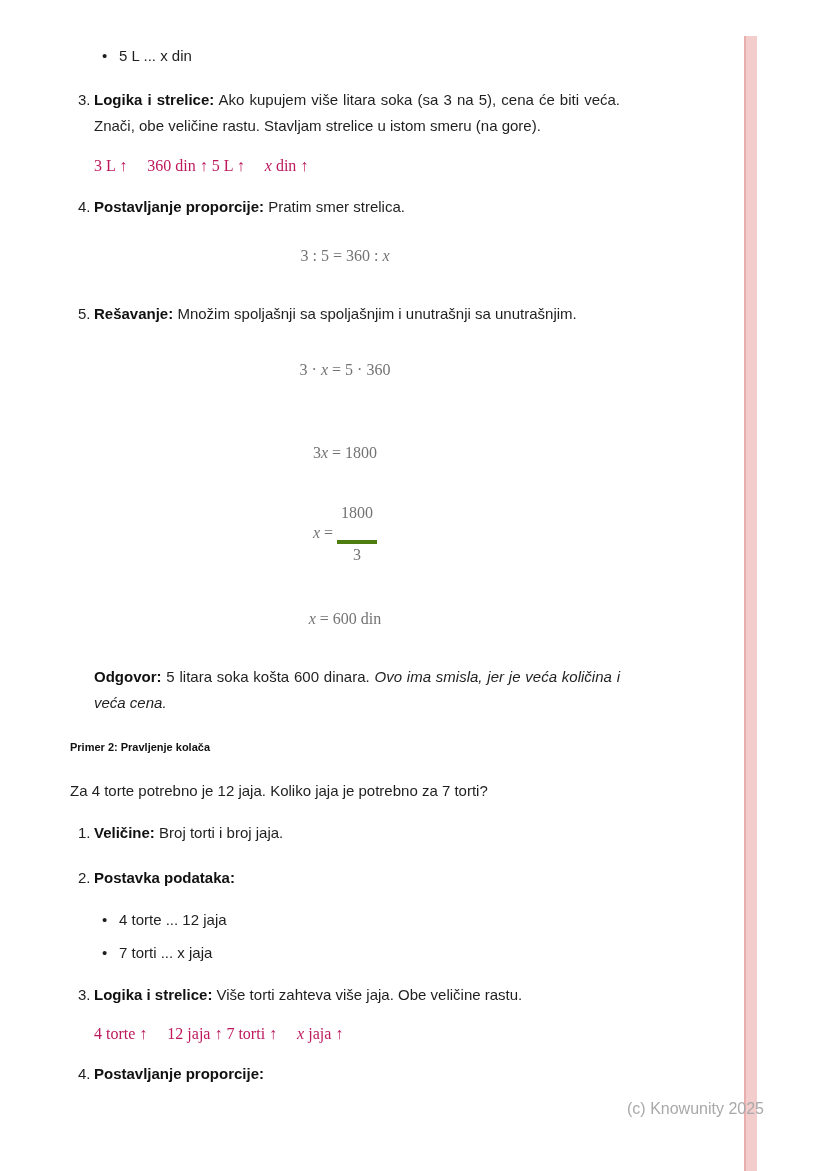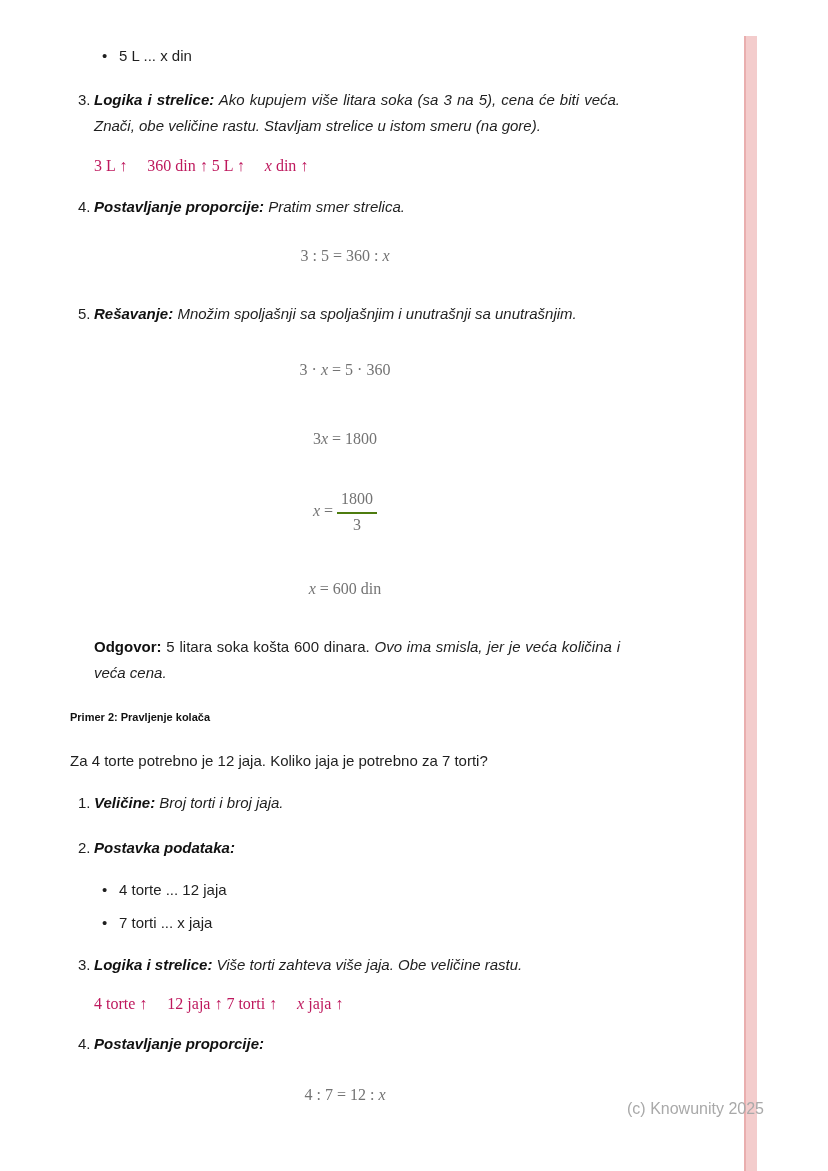--- a/index.html
+++ b/index.html
@@ -15,46 +15,46 @@
     position:absolute; top:36px; bottom:0; left:744px; width:13px;
     background:#f3cccc; border-left:2px solid #e9aeae; z-index:1;
   }
 
   ul.blt { list-style:none; margin-top:6px; }
   ul.blt li { position:relative; padding-left:49px; line-height:23px; }
   ul.blt li::before { content:"•"; position:absolute; left:32px; top:0; color:#1f1f1f; }
 
   .num-item { display:flex; padding-left:8px; }
   .num { flex:0 0 16px; line-height:26px; }
-  .item-body { flex:1; text-align:justify; line-height:26px;font-style:italic; }
+  .item-body { flex:1; text-align:justify; line-height:26px; }
   strong { font-weight:700; color:#111111; }
 
   .arrow-line { font-family:"Liberation Serif", serif; font-size:16px; color:#be185d; margin-left:24px; line-height:22px; }
   .arrow-line .gap { margin-left:20px; }
   .mvar { font-style:italic; }
 
   .math-line { font-family:"Liberation Serif", serif; font-size:16px; color:#737373; text-align:center; line-height:20px; }
   .frac { display:inline-flex; flex-direction:column; align-items:center; vertical-align:middle; line-height:20px; }
-  .frac .fnum { padding:0 4px 3px; border-bottom:2px solid #4d7c0f; }
+  .frac .fnum { padding:0 4px 17px; border-bottom:4px solid #4d7c0f; }
   .frac .fden { padding-top:1px; }
 
   .answer { padding-left:24px; text-align:justify; line-height:26px; }
   .ital { font-style:italic; }
   .heading { font-weight:700; font-size:11px; color:#111111; line-height:23px; }
   .intro { line-height:23px; }
 
   .watermark { position:absolute; top:1100px; right:42px; font-size:16px; color:#a9a9a9; z-index:2; }
 
   .mt-step3 { margin-top:20px; }
   .mt-arrows1 { margin-top:16px; }
   .mt-step4 { margin-top:17px; }
   .eq1 { margin-top:26px; }
   .mt-step5 { margin-top:35px; }
   .eq2 { margin-top:33px; }
-  .eq3 { margin-top:49px; }
+  .eq3 { margin-top:63px; }
   .eq4 { margin-top:40px; }
   .eq5 { margin-top:44px; }
   .mt-answer { margin-top:35px; }
   .mt-heading { margin-top:20px; }
   .mt-intro { margin-top:20px; }
   .mt-step1 { margin-top:18px; }
   .mt-step2 { margin-top:19px; }
   ul.mt-ul2 { margin-top:17px; }
   ul.mt-ul2 li + li { margin-top:10px; }
   .mt-step3b { margin-top:18px; }
@@ -143,23 +143,20 @@
 
     <div class="arrow-line mt-arrows2">
       <span>4 torte ↑</span><span class="gap">12 jaja ↑ 7 torti ↑</span><span class="gap mvar">x</span> <span>jaja ↑</span>
     </div>
 
     <div class="num-item mt-step4b">
       <span class="num">4.</span>
       <p class="item-body"><strong>Postavljanje proporcije:</strong></p>
     </div>
 
-    <div class="math-line eq6">
-      <span>4 : 7 = 12 :</span> <span class="mvar">x</span>
-    </div>
 
   </div>
 
   <div class="watermark">(c) Knowunity 2025</div>
 
   <div class="stripe"></div>
 
 </div>
 
 </body></html>

